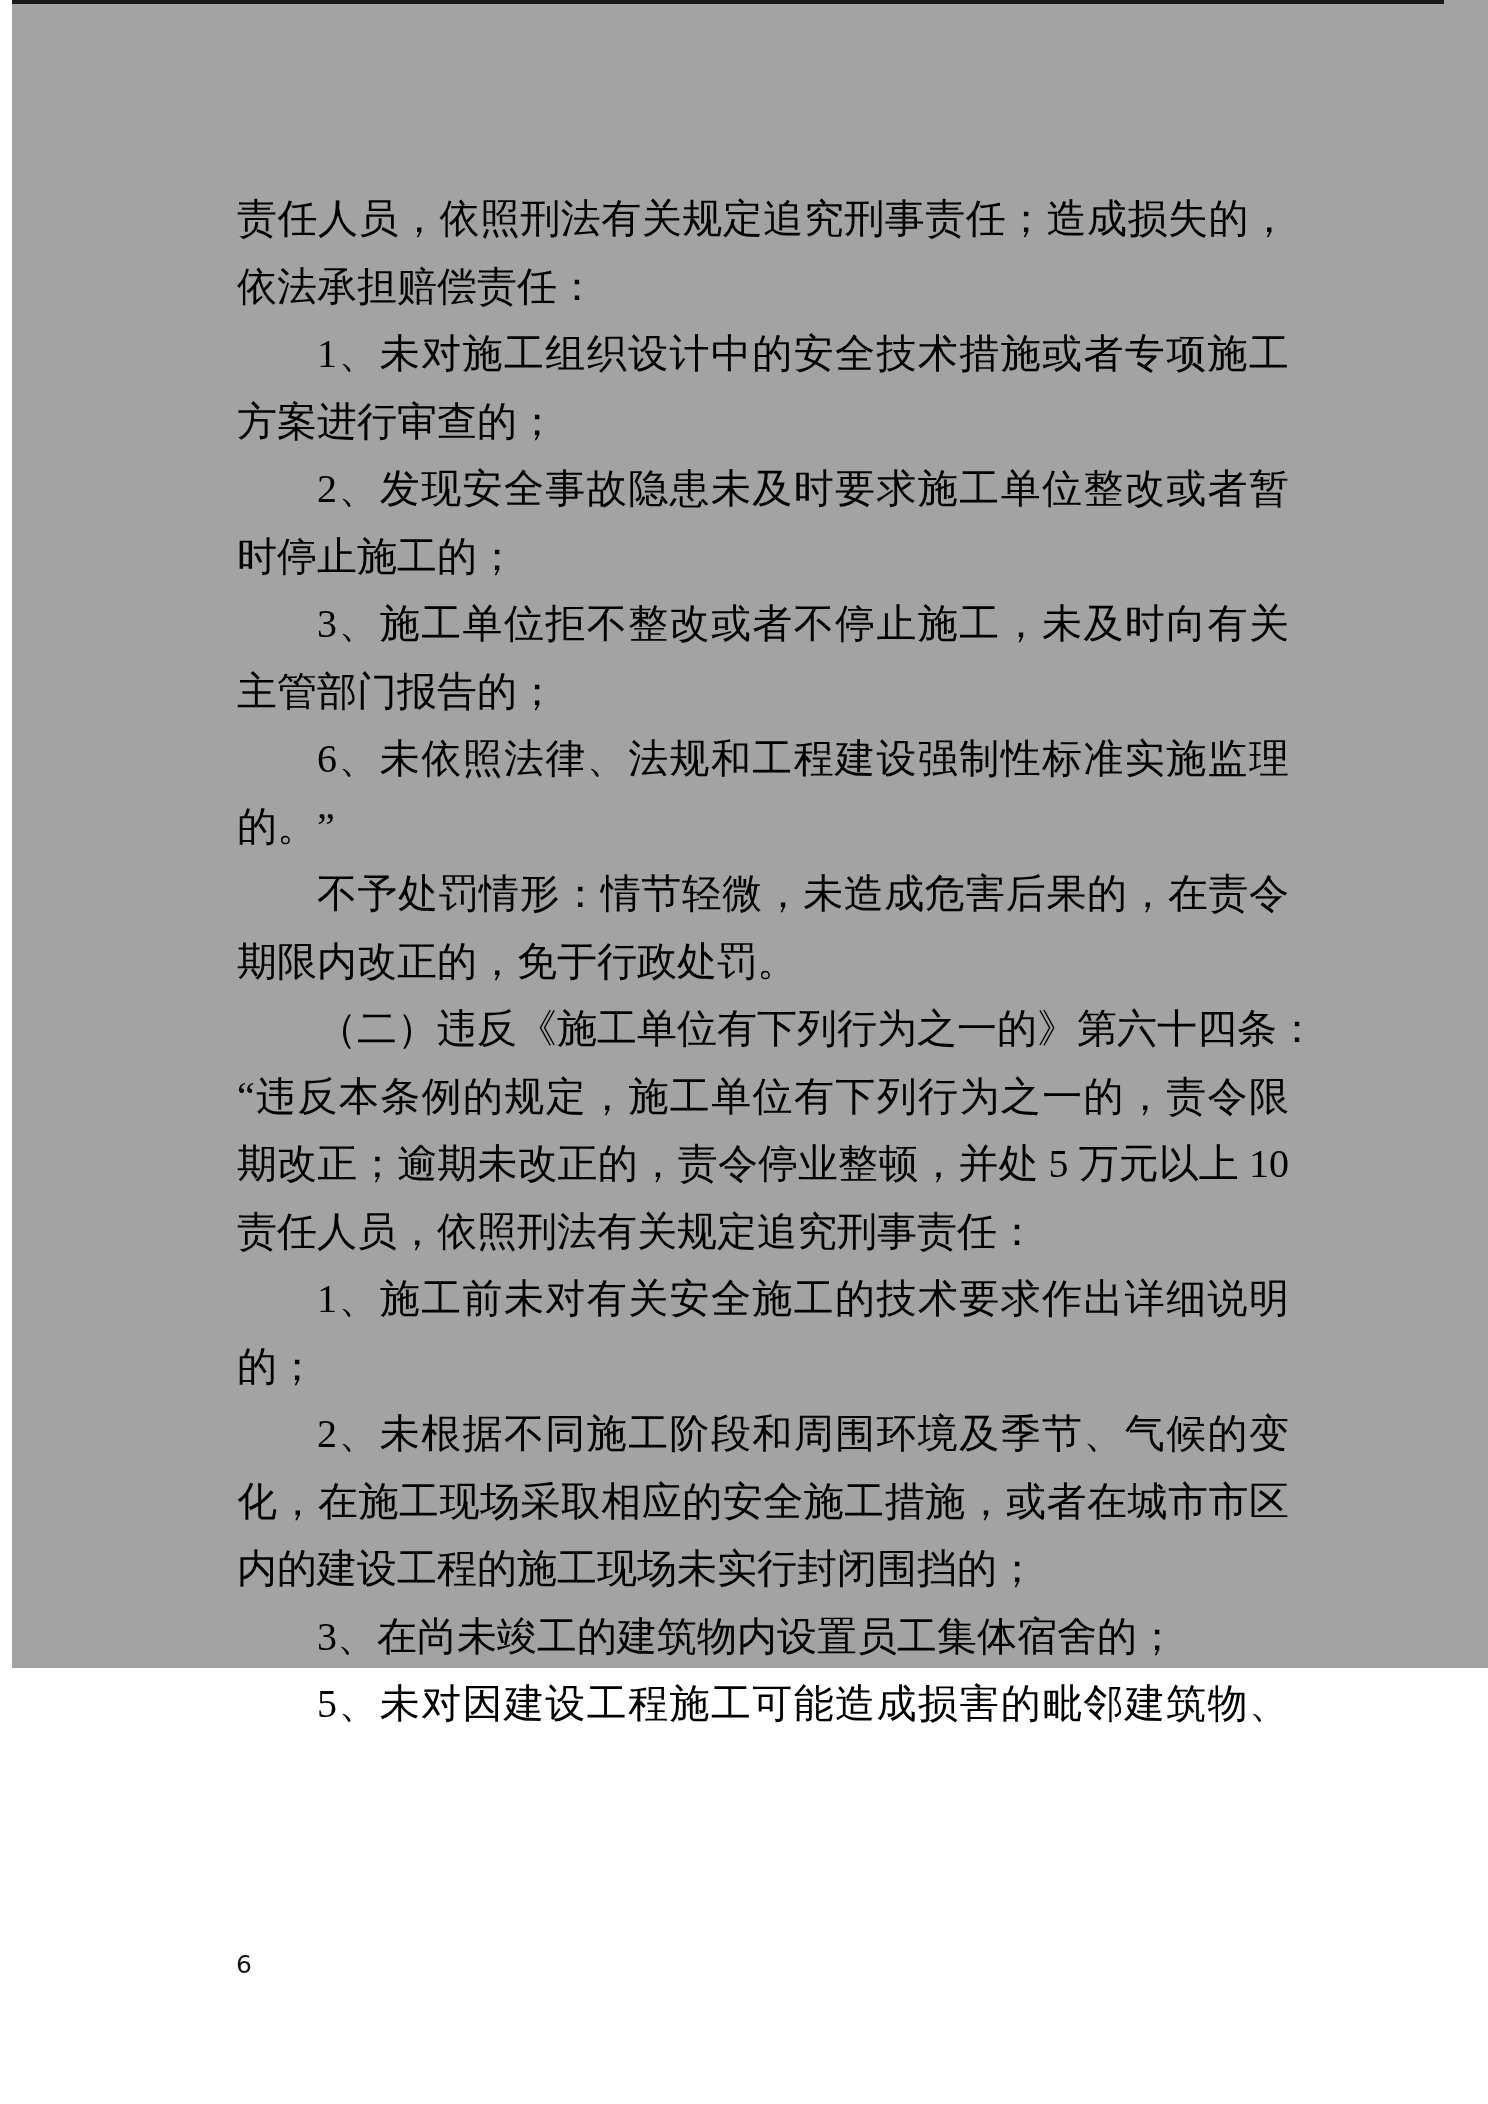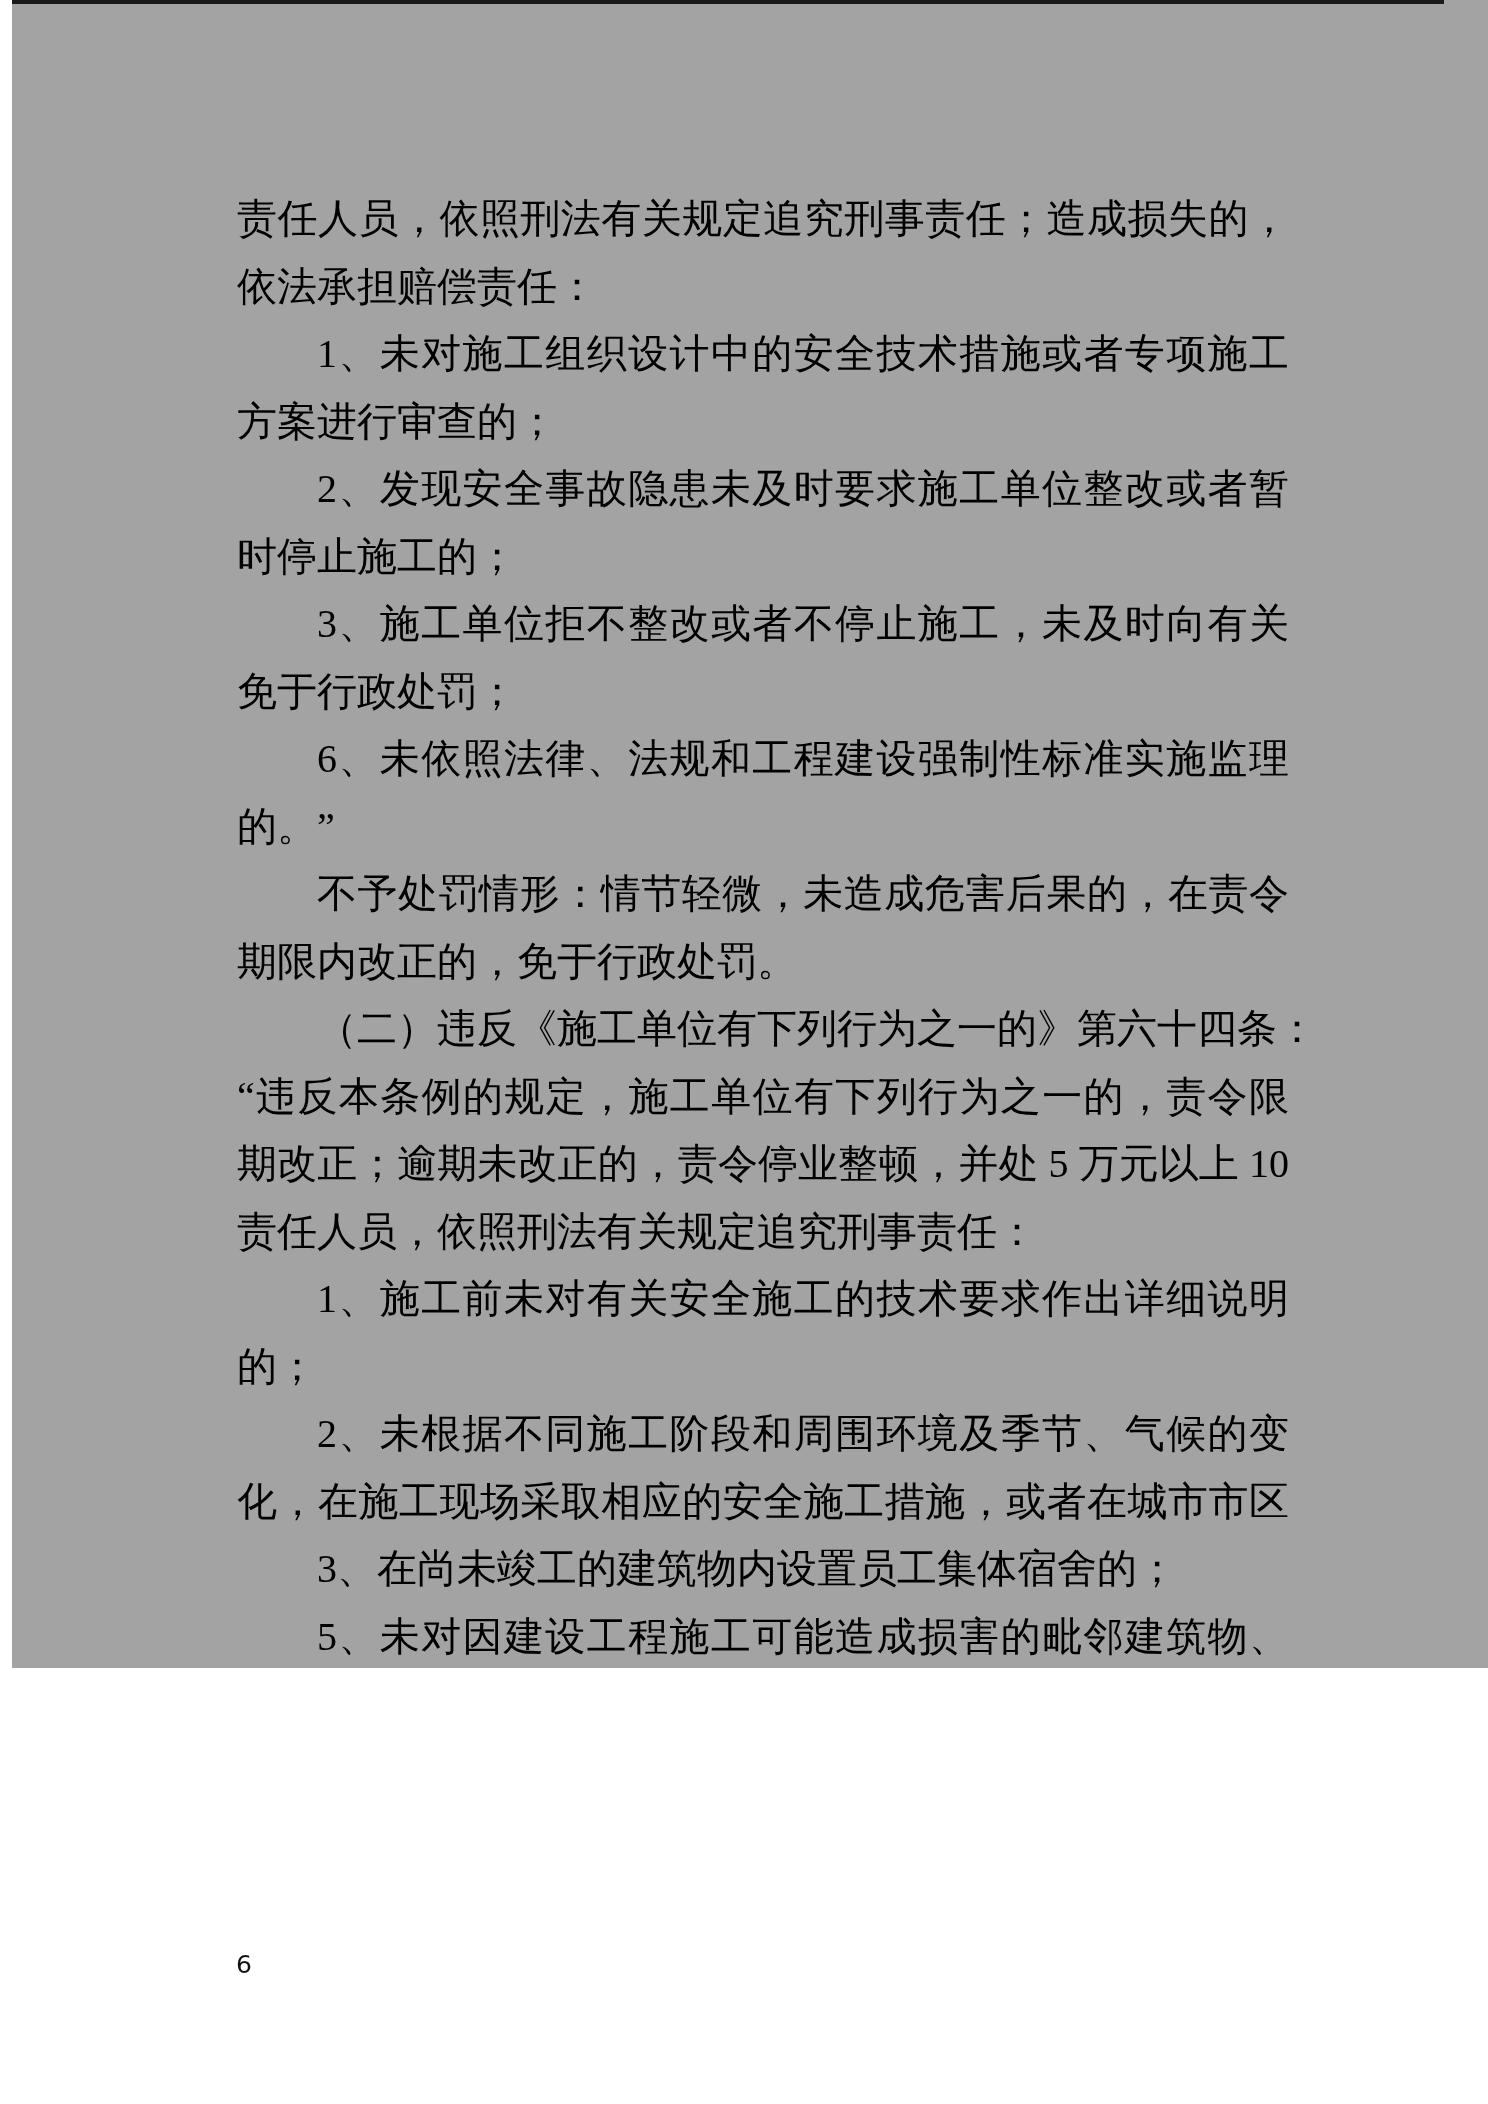--- a/index.html
+++ b/index.html
@@ -74,30 +74,31 @@
   <div class="top-bar" style="background: rgb(26, 26, 26);"></div>
   <div class="edge-line" style="background: rgb(123, 123, 123);"></div>
   <div class="text-block" style="color: rgb(0, 0, 0);">
       <div class="line fill">责任人员，依照刑法有关规定追究刑事责任；造成损失的，</div>
       <div class="line">依法承担赔偿责任：</div>
       <div class="line indent fill">1、未对施工组织设计中的安全技术措施或者专项施工</div>
       <div class="line">方案进行审查的；</div>
       <div class="line indent fill">2、发现安全事故隐患未及时要求施工单位整改或者暂</div>
       <div class="line">时停止施工的；</div>
       <div class="line indent fill">3、施工单位拒不整改或者不停止施工，未及时向有关</div>
-      <div class="line">免于行政处罚；</div>
+      <div class="line">主管部门报告的；</div>
       <div class="line indent fill">6、未依照法律、法规和工程建设强制性标准实施监理</div>
       <div class="line">的。”</div>
       <div class="line indent fill">不予处罚情形：情节轻微，未造成危害后果的，在责令</div>
       <div class="line">期限内改正的，免于行政处罚。</div>
       <div class="line indent">（二）违反《施工单位有下列行为之一的》第六十四条：</div>
       <div class="line fill">“违反本条例的规定，施工单位有下列行为之一的，责令限</div>
       <div class="line fill">期改正；逾期未改正的，责令停业整顿，并处 5 万元以上 10</div>
       <div class="line">责任人员，依照刑法有关规定追究刑事责任：</div>
       <div class="line indent fill">1、施工前未对有关安全施工的技术要求作出详细说明</div>
       <div class="line">的；</div>
       <div class="line indent fill">2、未根据不同施工阶段和周围环境及季节、气候的变</div>
       <div class="line fill">化，在施工现场采取相应的安全施工措施，或者在城市市区</div>
+      <div class="line">内的建设工程的施工现场未实行封闭围挡的；</div>
       <div class="line indent">3、在尚未竣工的建筑物内设置员工集体宿舍的；</div>
       <div class="line indent fill">5、未对因建设工程施工可能造成损害的毗邻建筑物、</div>
     </div>
   <div class="page-number" style="color: rgb(17, 17, 17);">6</div>
 </div>
 
 </body></html>

